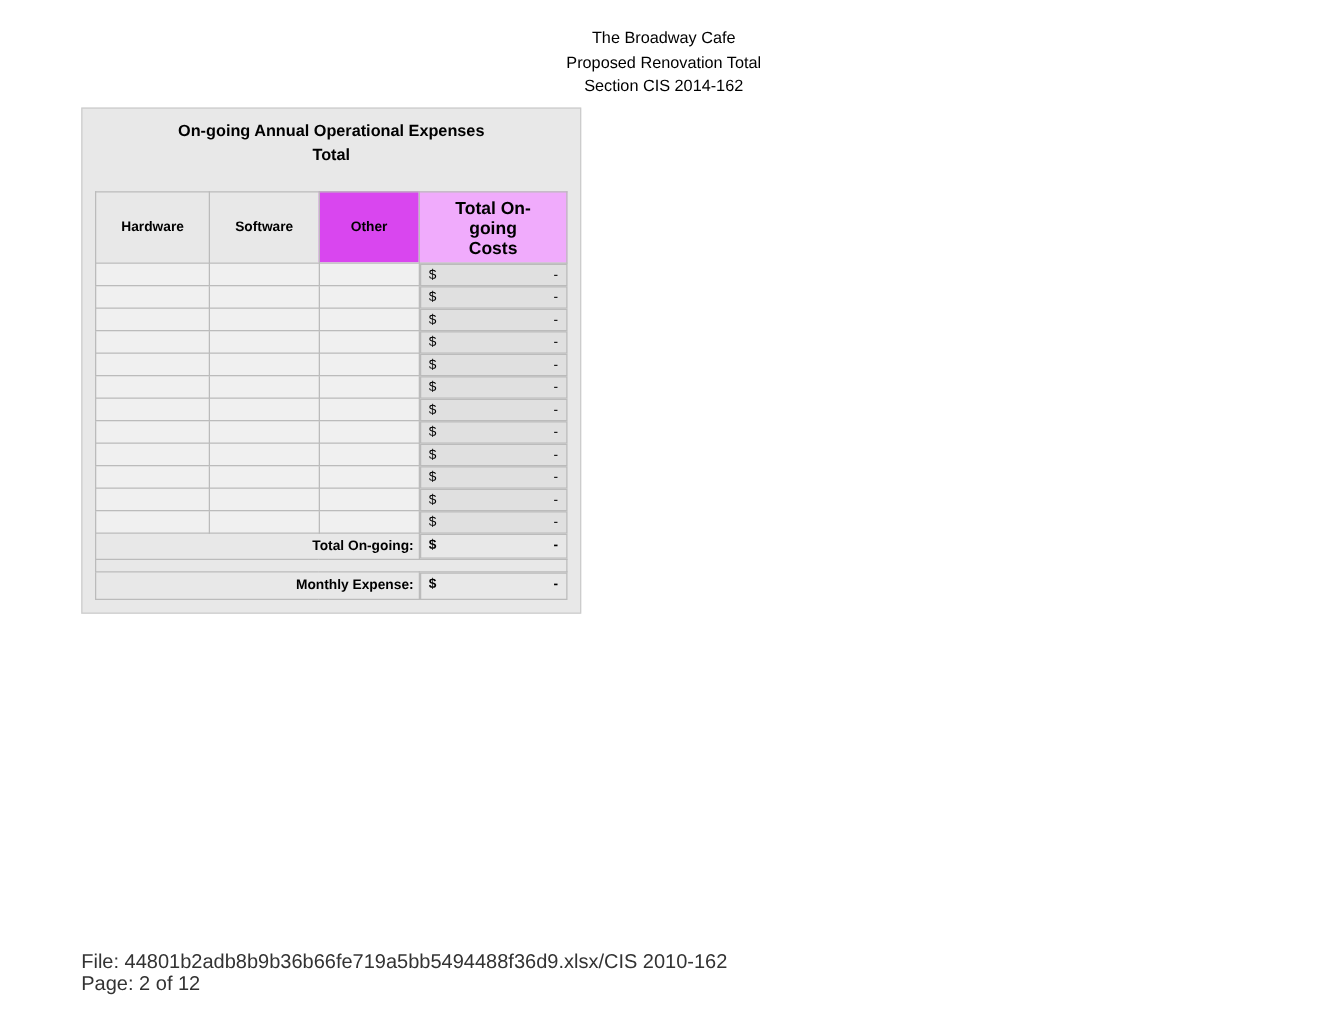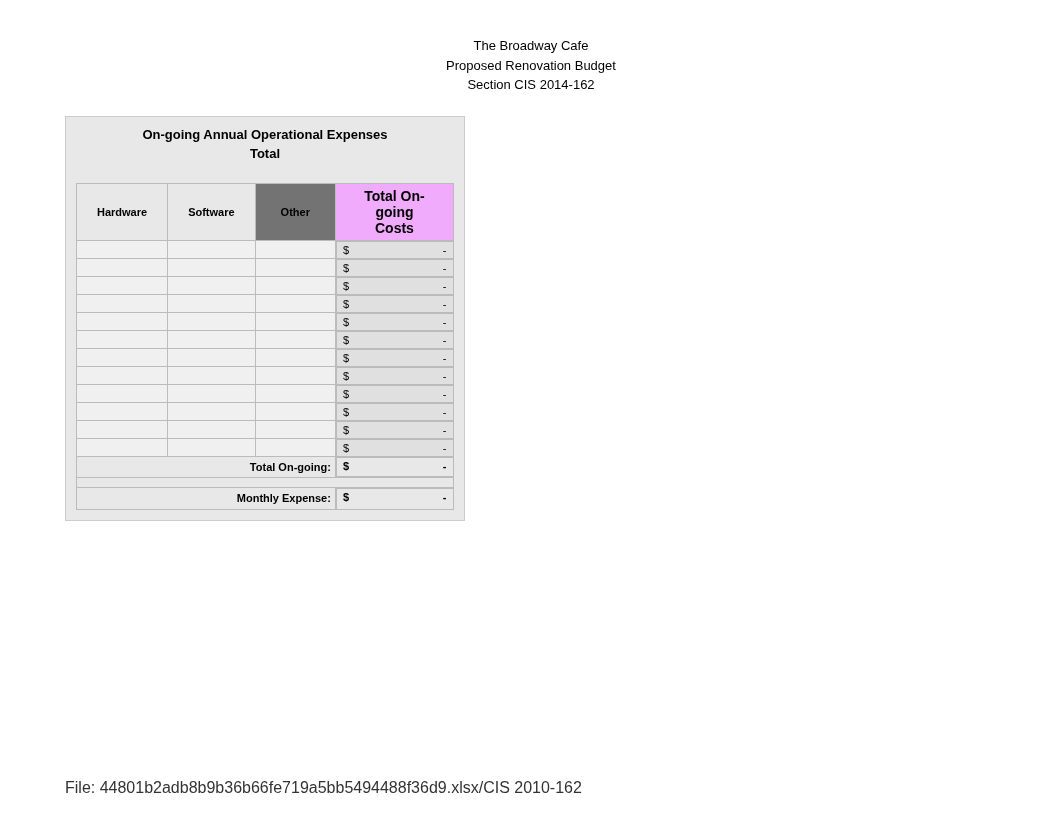--- a/index.html
+++ b/index.html
@@ -12,22 +12,22 @@
       width: 1062px;
       height: 822px;
       background: #ffffff;
       font-family: Arial, sans-serif;
       font-size: 12px;
       position: relative;
     }
 
     .page-header {
       text-align: center;
-      padding-top: 36px;
-      margin-bottom: 16px;
+      padding-top: 20px;
+      margin-bottom: 2px;
     }
 
     .page-header div {
       font-size: 13px;
       line-height: 1.5;
     }
 
     .content-area {
       display: flex;
       justify-content: flex-start;
@@ -73,21 +73,21 @@
       background: #e8e8e8;
     }
 
     .col-software {
       width: 22%;
       background: #e8e8e8;
     }
 
     .col-other {
       width: 22%;
-      background: #737373;
+      background: #d946ef;
     }
 
     .col-total {
       width: 34%;
       background: #d0d0d0;
     }
 
     th.header-cell {
       text-align: center;
       font-weight: bold;
@@ -141,21 +141,21 @@
       left: 65px;
       font-size: 16px;
       color: #333;
     }
   </style>
 </head>
 <body>
 
 <div class="page-header">
   <div>The Broadway Cafe</div>
-  <div>Proposed Renovation Budget</div>
+  <div>Proposed Renovation Total</div>
   <div>Section CIS 2014-162</div>
 </div>
 
 <div class="content-area">
   <div class="table-container">
     <div class="section-title">On-going Annual Operational Expenses</div>
     <div class="total-label-center">Total</div>
 
     <table>
       <thead>
@@ -292,13 +292,14 @@
               <span>-</span>
             </td>
           </tr>
         </tbody>
     </table>
   </div>
 </div>
 
 <div class="page-footer">
   <div>File: 44801b2adb8b9b36b66fe719a5bb5494488f36d9.xlsx/CIS 2010-162</div>
+  <div>Page: 2 of 12</div>
 </div>
 
 </body></html>

